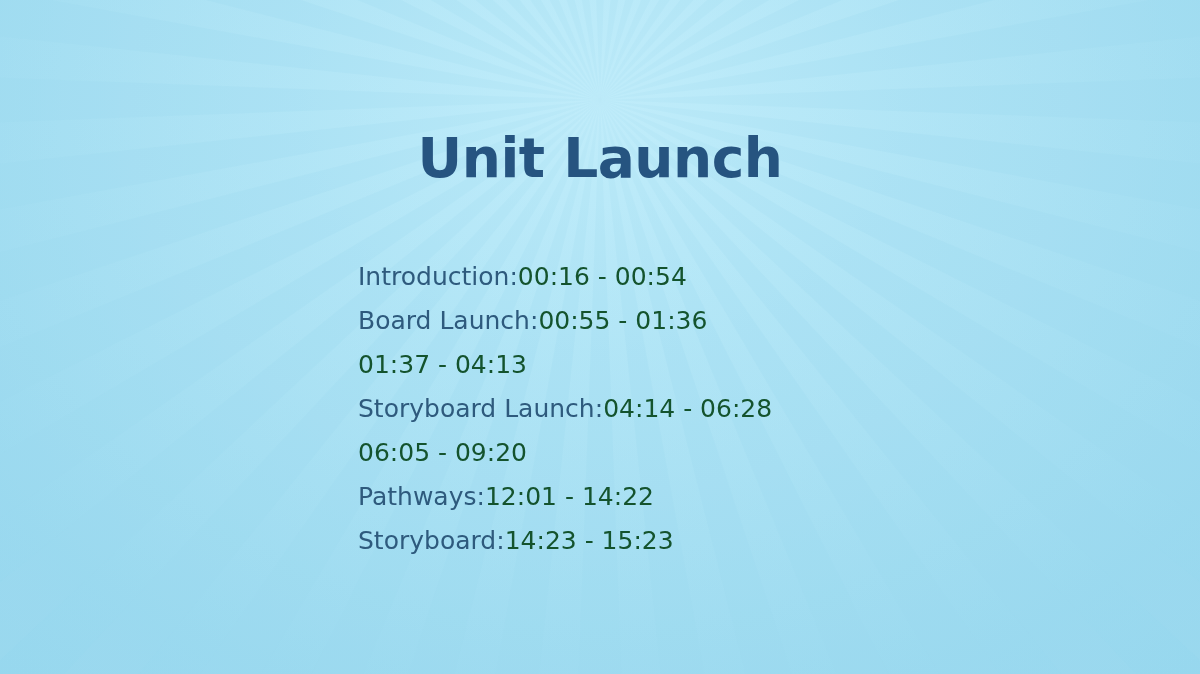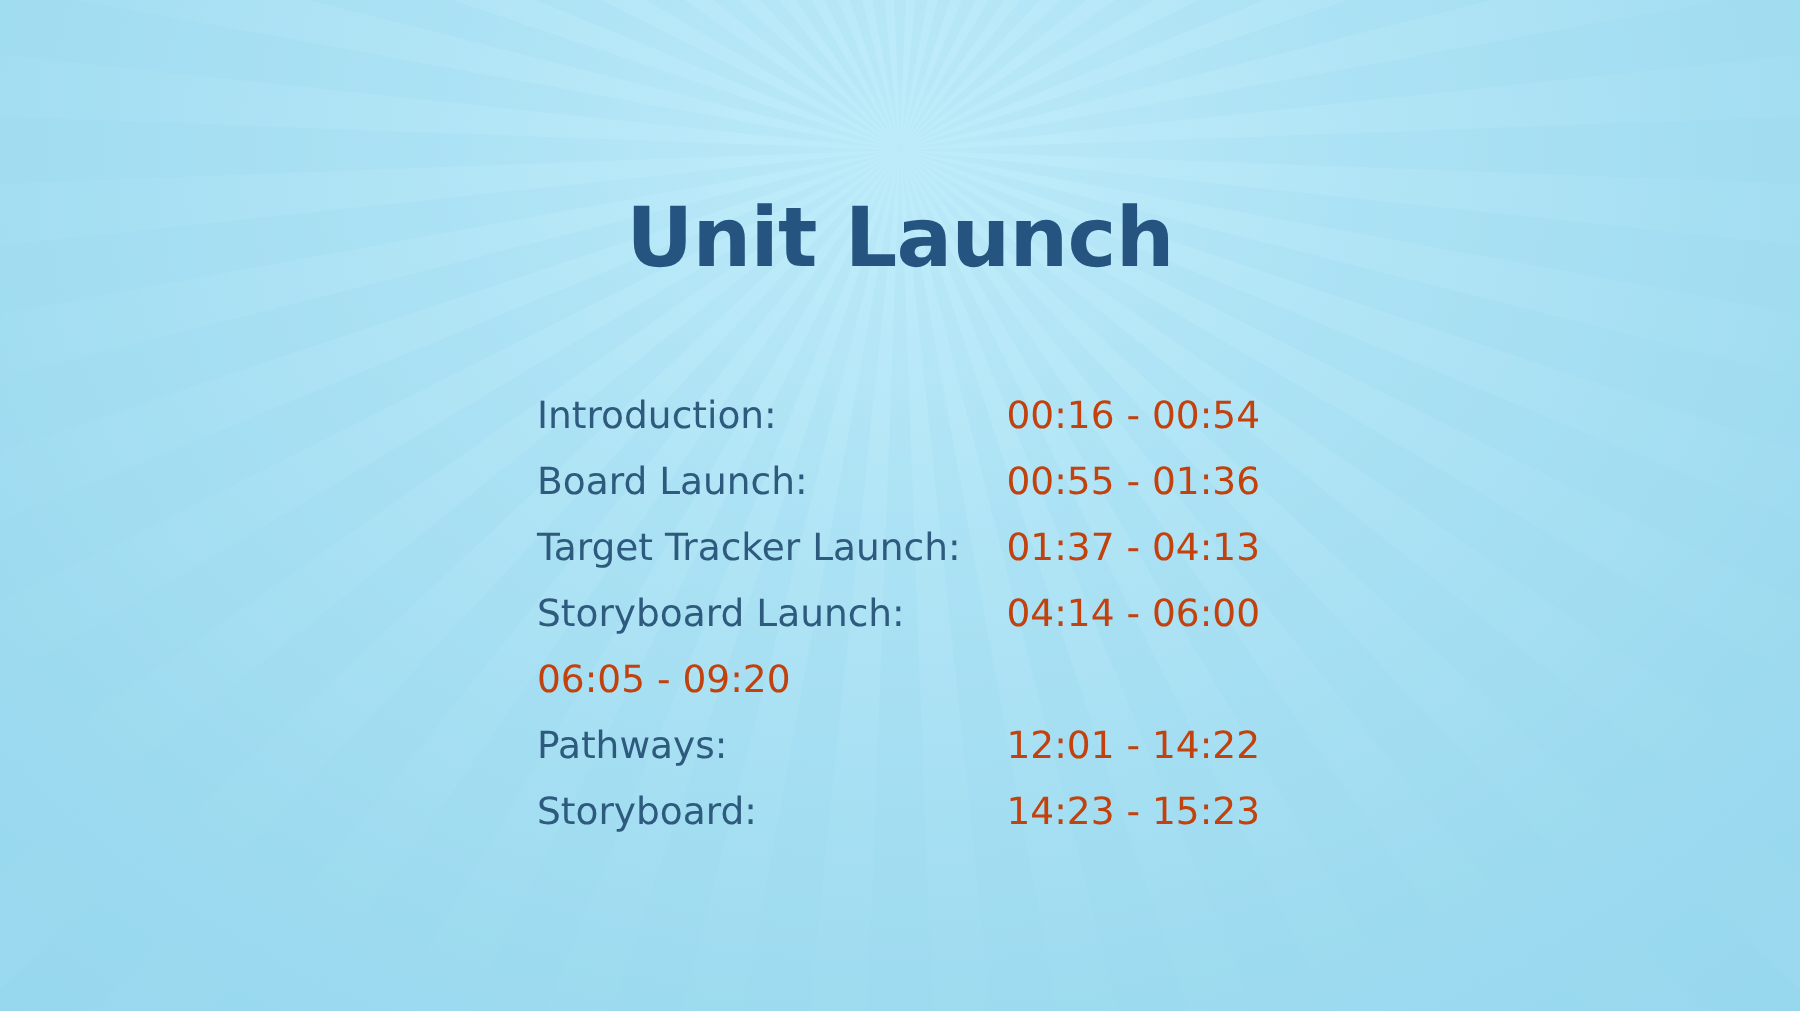--- a/index.html
+++ b/index.html
@@ -67,32 +67,31 @@
 
   .agenda {
     position: absolute;
     left: 358px;
     top: 234px;
     width: 482px;
   }
   .agenda-row {
     display: flex;
     align-items: baseline;
-    justify-content: space-between;
     height: 44px;
   }
   .agenda-label {
     font-size: 25px;
     color: #2e5a7d;
     white-space: nowrap;
     font-family: "DejaVu Sans", sans-serif;
   }
   .agenda-time {
     font-size: 25px;
-    color: #c2410c;
+    color: #14532d;
     white-space: nowrap;
     text-align: right;
     font-family: "DejaVu Sans", sans-serif;
     font-variant-numeric: tabular-nums;
   }
 </style>
 </head>
 <body>
 
 <div class="slide">
@@ -161,27 +160,26 @@
         <span class="agenda-label">Introduction:</span>
         <span class="agenda-time">00:16 - 00:54</span>
       </div>
 
       <div class="agenda-row">
         <span class="agenda-label">Board Launch:</span>
         <span class="agenda-time">00:55 - 01:36</span>
       </div>
 
       <div class="agenda-row">
-        <span class="agenda-label">Target Tracker Launch:</span>
         <span class="agenda-time">01:37 - 04:13</span>
       </div>
 
       <div class="agenda-row">
         <span class="agenda-label">Storyboard Launch:</span>
-        <span class="agenda-time">04:14 - 06:00</span>
+        <span class="agenda-time">04:14 - 06:28</span>
       </div>
 
       <div class="agenda-row">
         <span class="agenda-time">06:05 - 09:20</span>
       </div>
 
 
       <div class="agenda-row">
         <span class="agenda-label">Pathways:</span>
         <span class="agenda-time">12:01 - 14:22</span>

